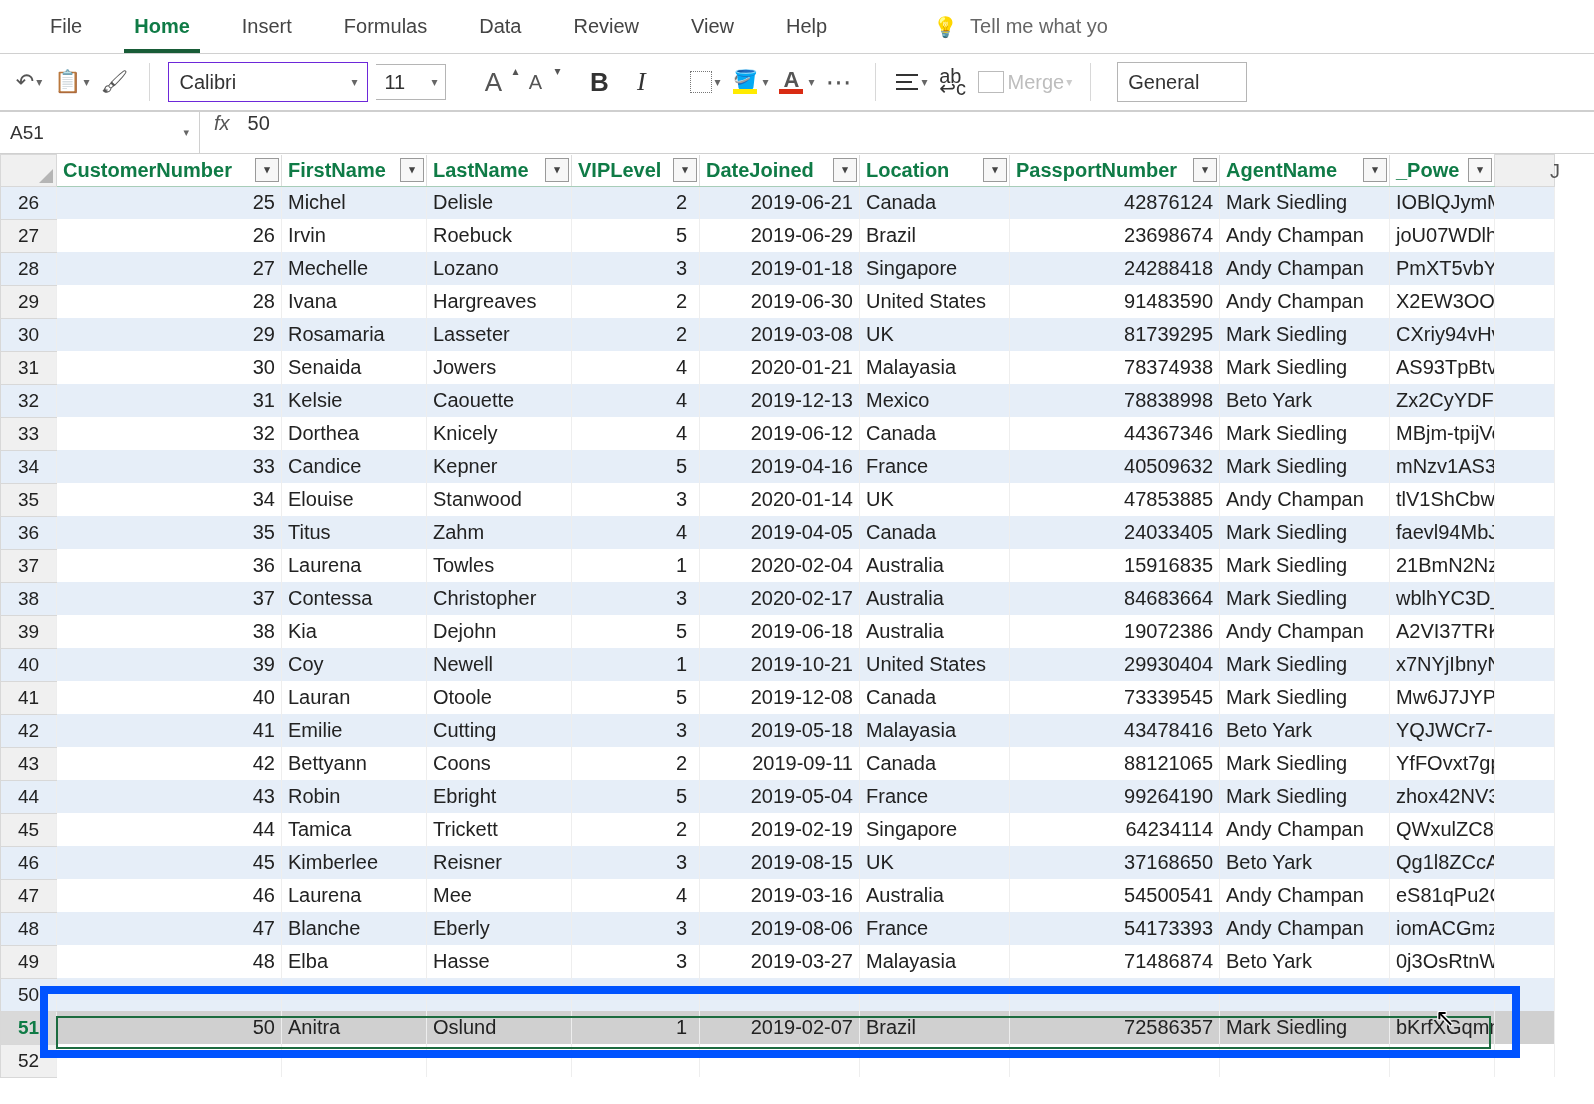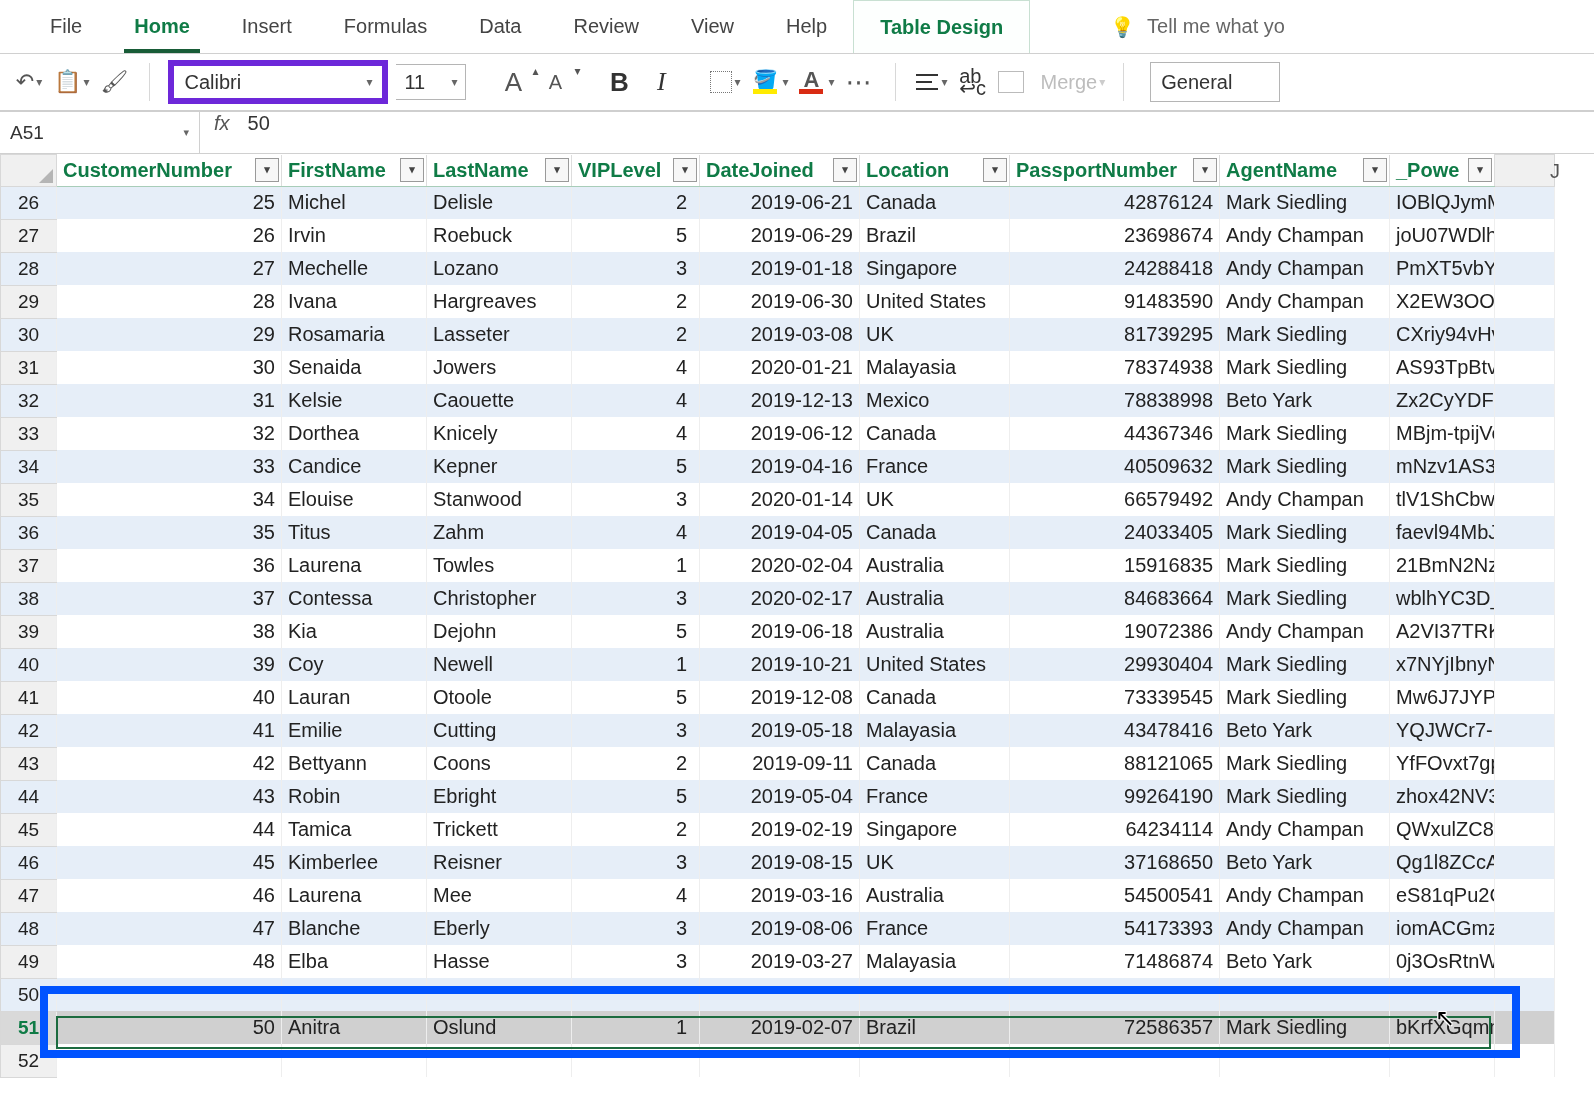--- a/index.html
+++ b/index.html
@@ -48,21 +48,21 @@
   }
   .rb-btn {
     display: inline-flex; align-items: center; justify-content: center;
     height: 40px; min-width: 34px;
     cursor: pointer; color: #555; font-size: 22px;
     position: relative;
   }
   .caret { font-size: 12px; margin-left: 2px; color: #666; }
   .sep { width: 1px; height: 38px; background: #d8d8d8; margin: 0 10px; }
   .font-name-box {
-    width: 220px; height: 40px; border: 6px solid #6d28d9;
+    width: 200px; height: 40px; border: 1px solid #6d28d9;
     display: flex; align-items: center; padding: 16px 10px; font-size: 20px; color: #333;
     cursor: text; background: #fff;
   }
   .font-name-box .dd { margin-left: auto; font-size: 12px; color: #666; }
   .font-size-box {
     width: 70px; height: 36px; border: 1px solid #b5b5b5; border-left: none;
     display: flex; align-items: center; padding: 0 8px; font-size: 20px; color: #333;
     background: #fff;
   }
   .font-size-box .dd { margin-left: auto; font-size: 12px; color: #666; }
@@ -78,21 +78,21 @@
   .font-color-A .glyph { font-size: 22px; line-height: 18px; font-weight: 600;}
   .font-color-A .bar { height: 5px; width: 24px; background: #d92b13; }
   .border-icon {
     width: 22px; height: 22px; border: 1px dotted #777; display: inline-block;
   }
   .align-icon svg { width: 26px; height: 22px; }
   .wrap-text-icon { font-size: 20px; line-height: 12px; color: #333; }
   .merge-icon {
     width: 26px; height: 22px; border: 1px solid #bbb; display: inline-block; position: relative;
   }
-  .merge-label { color: #bdbdbd; font-size: 20px; margin-left: 17px; }
+  .merge-label { color: #bdbdbd; font-size: 20px; margin-left: 4px; }
   .number-format-box {
     width: 130px; height: 40px; border: 1px solid #b5b5b5;
     display: flex; align-items: center; padding: 0 10px; font-size: 20px; color: #333;
     background: #fff; margin-left: 8px;
   }
   .ellipsis { font-size: 26px; letter-spacing: 2px; }
   
   .fbar {
     display: flex; align-items: flex-start; height: 42px;
     border-bottom: 1px solid #d0d0d0;
@@ -195,21 +195,20 @@
 
 <div class="tabs">
   <div class="tab">File</div>
   <div class="tab active-home">Home</div>
   <div class="tab">Insert</div>
   <div class="tab">Formulas</div>
   <div class="tab">Data</div>
   <div class="tab">Review</div>
   <div class="tab">View</div>
   <div class="tab">Help</div>
-  <div class="tab active-context">Table Design</div>
   <div class="tabs-spacer"></div>
   <div class="tell-me-wrap">
     <span class="lightbulb">💡</span>
     <span>Tell me what yo</span>
   </div>
 </div>
 
 <div class="ribbon">
   <div class="rb-btn">↶<span class="caret">▾</span></div>
   <div class="rb-btn">📋<span class="caret">▾</span></div>
@@ -430,21 +429,21 @@
           <td></td>
         </tr>
         <tr class="datarow">
           <td class="rowhdr">35</td>
           <td class="num">34</td>
           <td>Elouise</td>
           <td>Stanwood</td>
           <td class="ctr">3</td>
           <td class="num">2020-01-14</td>
           <td>UK</td>
-          <td class="num">66579492</td>
+          <td class="num">47853885</td>
           <td>Andy Champan</td>
           <td>tlV1ShCbwIE</td>
           <td></td>
         </tr>
         <tr class="datarow band">
           <td class="rowhdr">36</td>
           <td class="num">35</td>
           <td>Titus</td>
           <td>Zahm</td>
           <td class="ctr">4</td>

